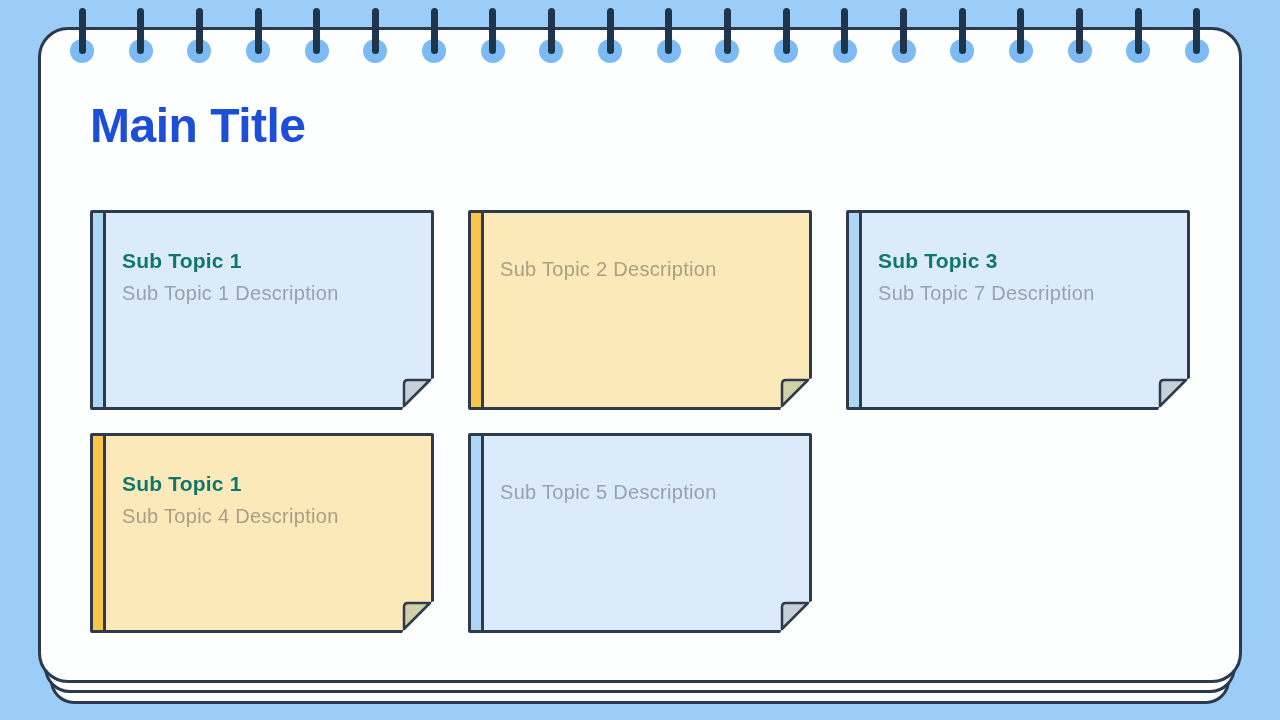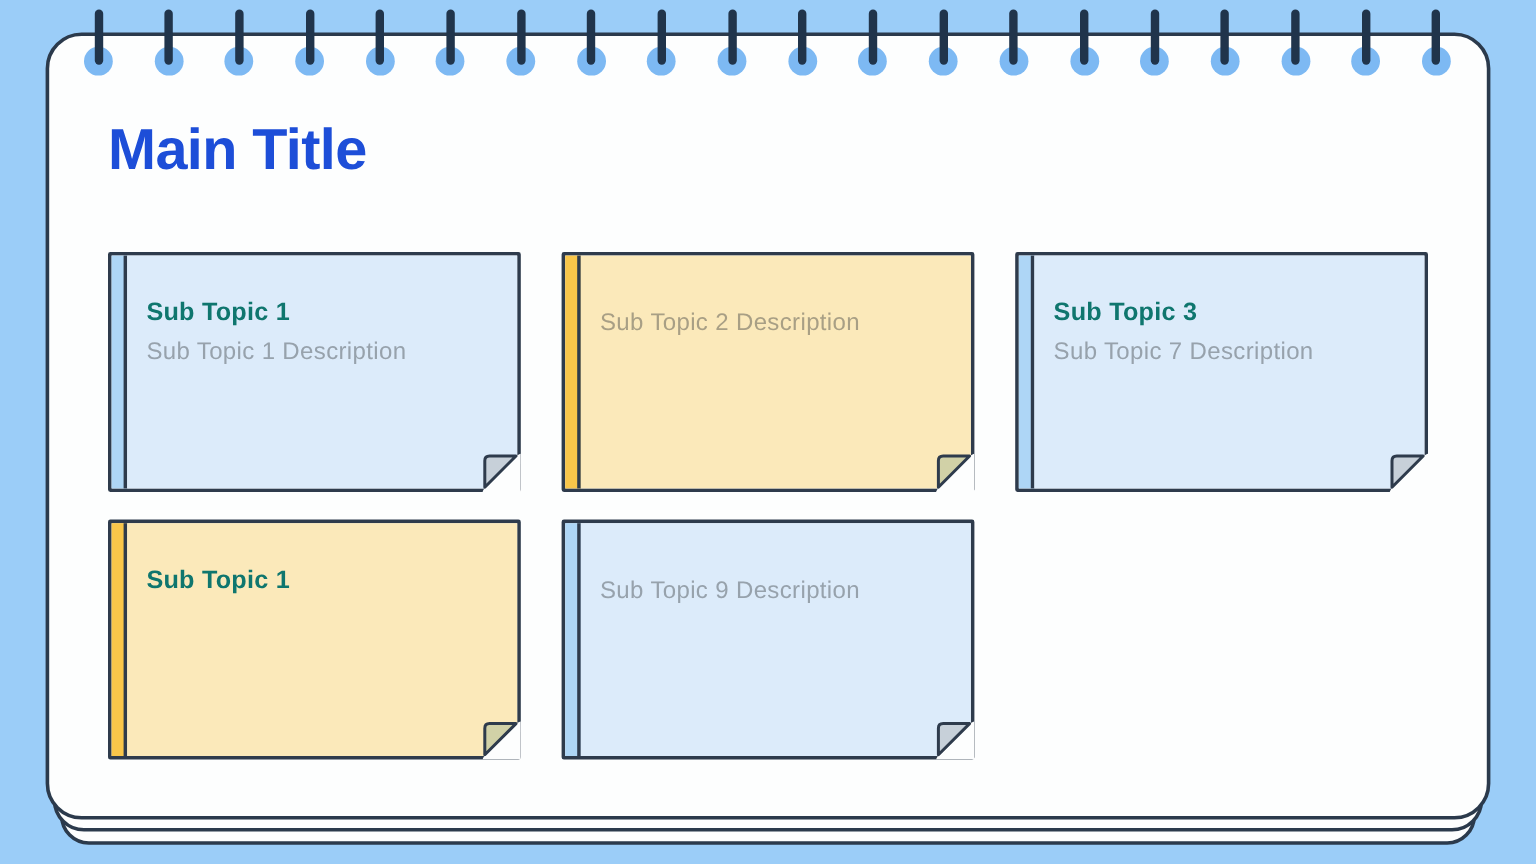--- a/index.html
+++ b/index.html
@@ -234,29 +234,30 @@
     </div>
     <svg class="card-fold" viewBox="0 0 32 32">
       <polygon class="fold-notch" points="28,2 32,0 32,32 0,32 2,28"></polygon>
       <path class="fold-tri" d="M28,2 L6,2 Q2,2 2,6 L2,28 Z"></path>
     </svg>
   </div>
     <div class="card card--yellow">
     <div class="card-strip"></div>
     <div class="card-main">
       <h3 class="card-title">Sub Topic 1</h3>
+      <p class="card-desc">Sub Topic 4 Description</p>
     </div>
     <svg class="card-fold" viewBox="0 0 32 32">
       <polygon class="fold-notch" points="28,2 32,0 32,32 0,32 2,28"></polygon>
       <path class="fold-tri" d="M28,2 L6,2 Q2,2 2,6 L2,28 Z"></path>
     </svg>
   </div>
     <div class="card card--blue">
     <div class="card-strip"></div>
     <div class="card-main">
-      <p class="card-desc">Sub Topic 9 Description</p>
+      <p class="card-desc">Sub Topic 5 Description</p>
     </div>
     <svg class="card-fold" viewBox="0 0 32 32">
       <polygon class="fold-notch" points="28,2 32,0 32,32 0,32 2,28"></polygon>
       <path class="fold-tri" d="M28,2 L6,2 Q2,2 2,6 L2,28 Z"></path>
     </svg>
   </div>
   </div>
 
 </body></html>

